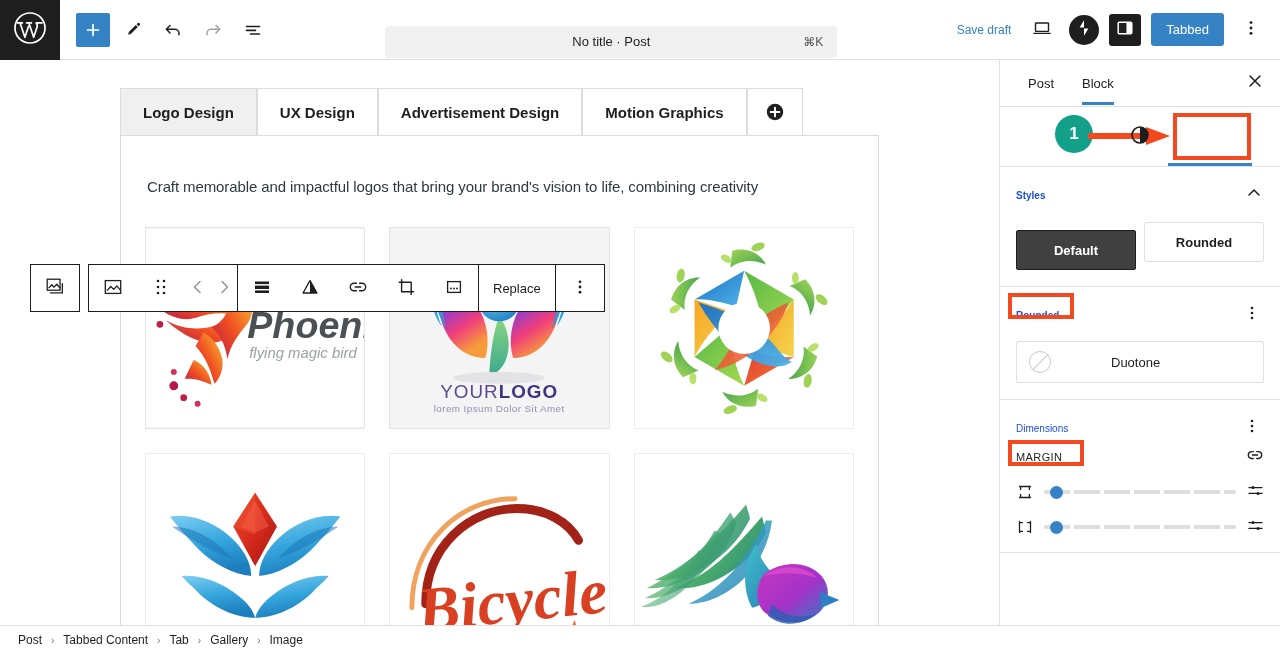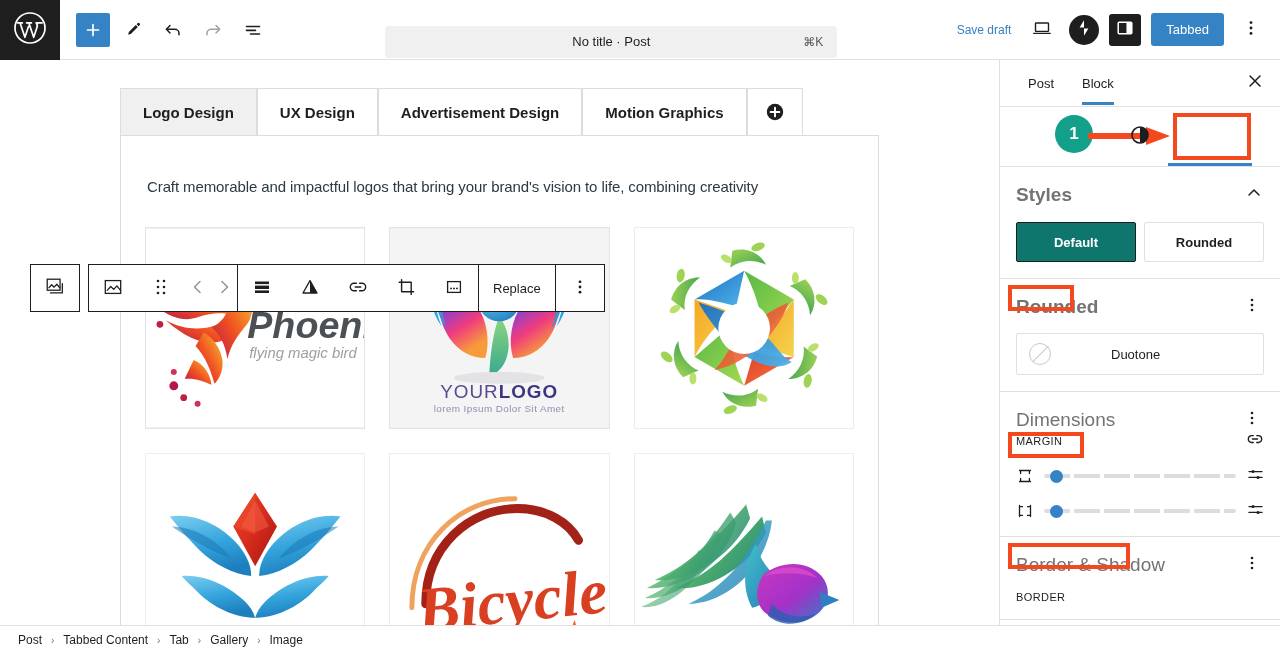--- a/index.html
+++ b/index.html
@@ -104,41 +104,41 @@
   .annot-badge { position: absolute; left: 55px; top: 8px; width: 38px; height: 38px;
                  border-radius: 50%; background: #12a08a; color: #fff; display: flex;
                  align-items: center; justify-content: center; font-size: 17px; font-weight: bold; }
   .annot-arrow { position: absolute; left: 88px; top: 19px; width: 84px; height: 20px; }
   .hl-box { position: absolute; border: 4px solid #f4491f; }
   .hl-contrast { left: 173px; top: 6px; width: 78px; height: 47px; }
 
   .sb-scroll { flex: 1; overflow: hidden; }
   .sb-section { padding: 16px 16px 16px; border-bottom: 1px solid #e0e0e0; position: relative; }
   .sb-head { display: flex; align-items: center; justify-content: space-between; }
-  .sb-title { font-size: 19px; color: #737373; font-weight: normal; }
+  .sb-title { font-size: 10px; color: #1d4ed8; font-weight: normal; }
   .sb-title.bold { font-weight: bold; }
   .chev { cursor: pointer; display: flex; align-items: center; }
   .dots { width: 24px; height: 24px; display: flex; align-items: center;
           justify-content: center; cursor: pointer; }
 
   .style-row { display: flex; gap: 8px; margin-top: 15px; }
   .style-opt { flex: 1; height: 40px; display: flex; align-items: center; justify-content: center;
                font-size: 13px; font-weight: bold; border: 1px solid #e0e0e0; cursor: pointer;
                border-radius: 2px; background: #fff; color: #1e1e1e; }
-  .style-opt.sel { background: #0f766e; color: #fff; border-color: #1e1e1e; }
+  .style-opt.sel { background: #404040; color: #fff; border-color: #1e1e1e; margin-top: 8px; }
 
   .filter-item { margin-top: 14px; border: 1px solid #e0e0e0; border-radius: 2px; height: 42px;
                  display: flex; align-items: center; gap: 12px; padding: 0 12px; cursor: pointer; }
   .duo-swatch { width: 22px; height: 22px; border-radius: 50%; border: 1px solid #c9c9c9; position: relative; }
   .duo-swatch::after { content: ""; position: absolute; left: 50%; top: -1px; width: 1px;
                        height: 22px; background: #c9c9c9; transform: rotate(45deg); transform-origin: center; }
   .filter-label { font-size: 13px; color: #1e1e1e; margin-left: 48px; }
 
   .margin-label-row { display: flex; align-items: center; justify-content: space-between;
-                      margin-top: 0; position: relative; }
+                      margin-top: 8px; position: relative; }
   .margin-label { font-size: 11px; letter-spacing: .4px; color: #1e1e1e; }
 
   .slider-row { display: flex; align-items: center; gap: 10px; margin-top: 17px; }
   .sl-icon { width: 18px; height: 18px; flex: 0 0 18px; display: flex;
              align-items: center; justify-content: center; }
   .track { flex: 1; height: 4px; position: relative; display: flex; align-items: center; }
   .track .seg { position: absolute; left: 0; right: 0; top: 0; height: 4px;
                 background: repeating-linear-gradient(to right, #ddd 0 26px, #fff 26px 30px); border-radius: 2px; }
   .knob { position: absolute; left: 6px; width: 13px; height: 13px; border-radius: 50%;
           background: #3582c4; cursor: grab; }
@@ -781,36 +781,20 @@
                 <svg width="17" height="17" viewBox="0 0 17 17" fill="none" stroke="#1e1e1e" stroke-width="1.4" stroke-linecap="round">
                   <path d="M2 5.6h13M2 11.4h13"></path>
                   <circle cx="6" cy="5.6" r="1.5" fill="#1e1e1e" stroke="none"></circle>
                   <circle cx="11" cy="11.4" r="1.5" fill="#1e1e1e" stroke="none"></circle>
                 </svg>
               </span>
             </div>
           </div>
         </div>
 
-        <div class="sb-section">
-          <div class="sb-head">
-            <div class="sb-title">Border &amp; Shadow</div>
-            <div class="dots">
-              <span>
-                <svg width="18" height="18" viewBox="0 0 18 18" fill="#1e1e1e">
-                  <circle cx="9" cy="4" r="1.3"></circle>
-                    <circle cx="9" cy="9" r="1.3"></circle>
-                    <circle cx="9" cy="14" r="1.3"></circle>
-                </svg>
-              </span>
-            </div>
-          </div>
-          <div class="hl-box hl-border"></div>
-          <div class="border-sub">BORDER</div>
-        </div>
 
       </div>
     </div>
   </div>
 
   <div class="breadcrumb">
     <span class="bc-item">Post</span>
     <span class="bc-sep">›</span>
     <span class="bc-item">Tabbed Content</span>
     <span class="bc-sep">›</span>

